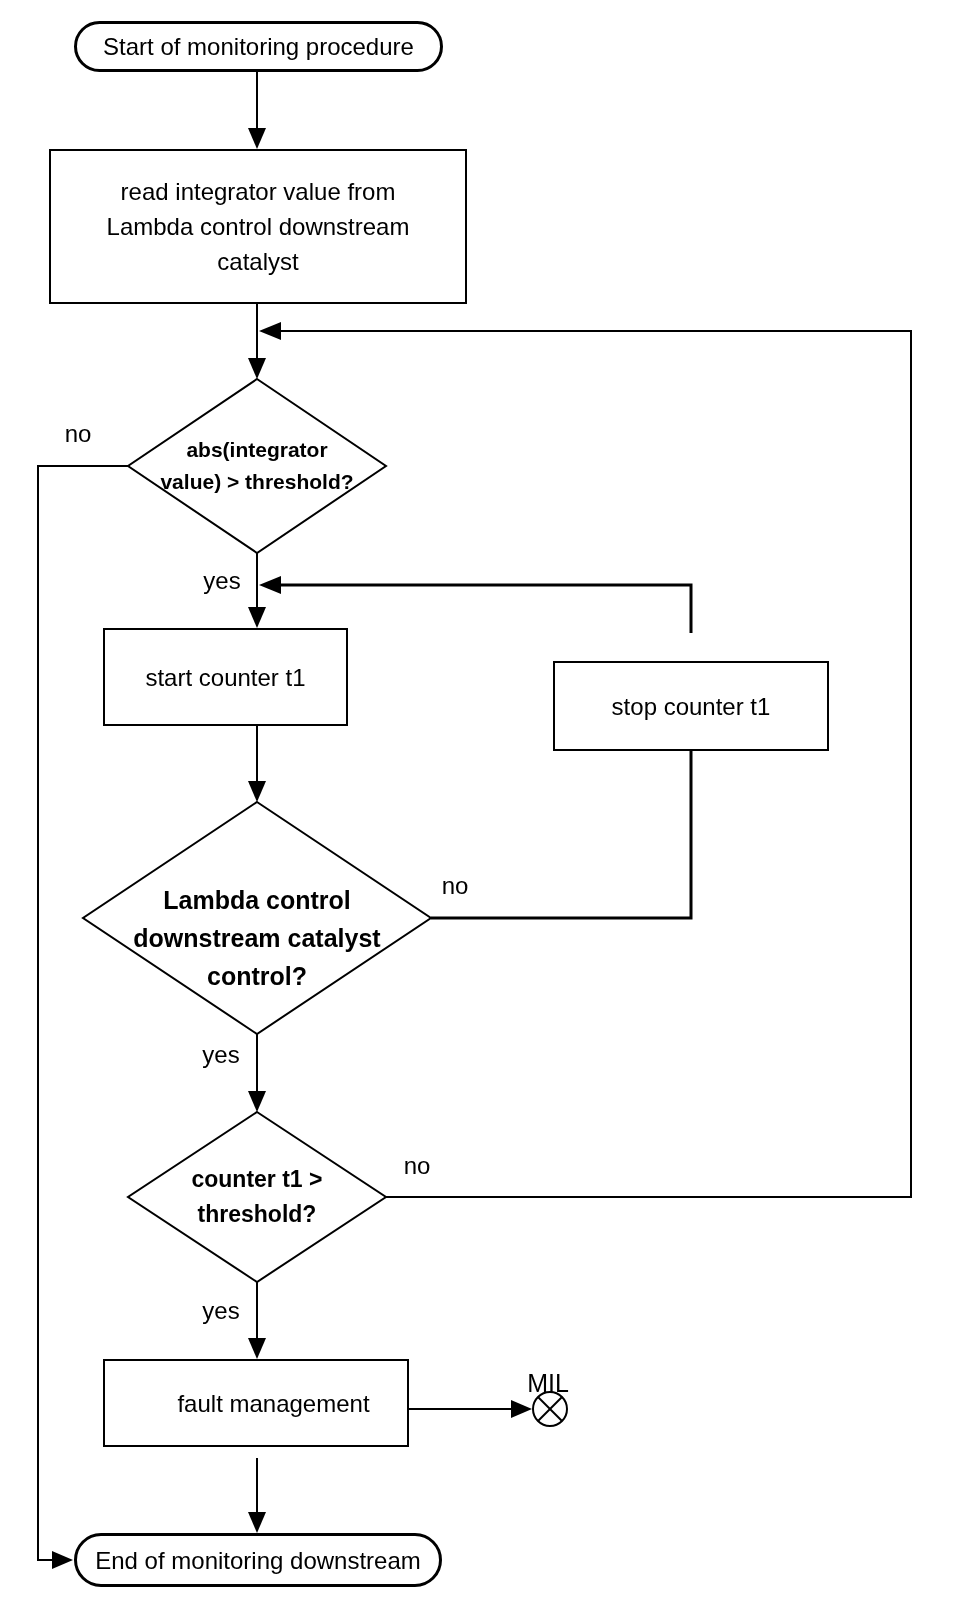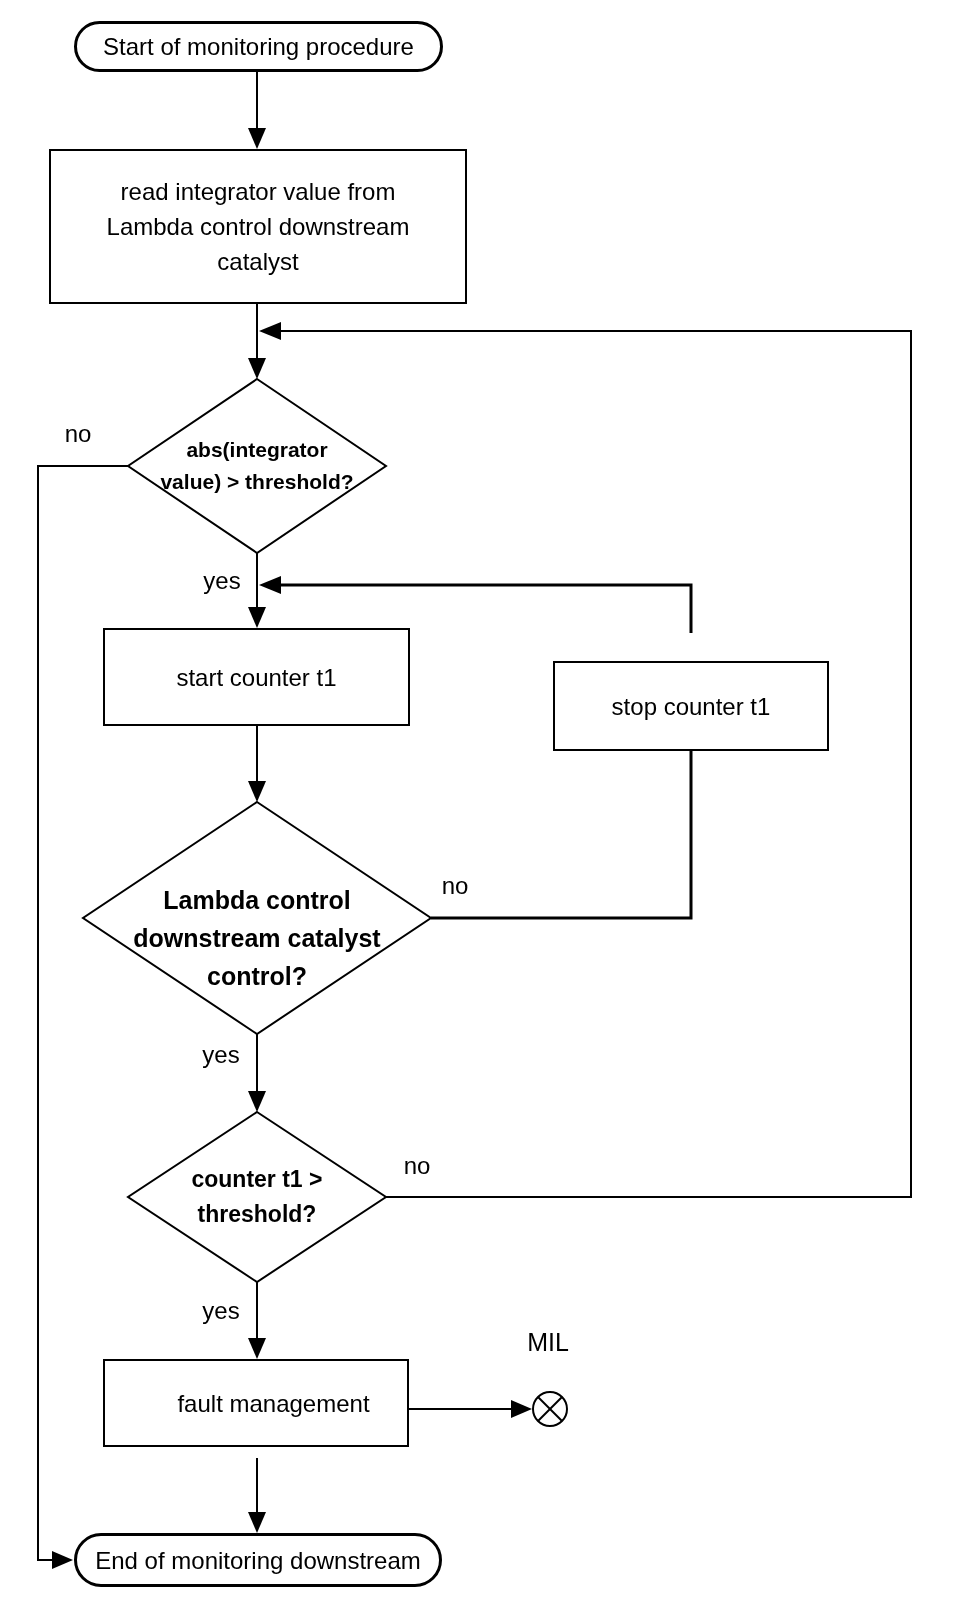--- a/index.html
+++ b/index.html
@@ -48,21 +48,21 @@
   .dtext.d1 { font-size: 21px; line-height: 32px; }
   .dtext.d2 { font-size: 25px; line-height: 38px; }
   .dtext.d3 { font-size: 23px; line-height: 35px; }
 
   .elabel {
     position: absolute;
     font-size: 24px;
     line-height: 28px;
     text-align: center;
   }
-  .mil-label { font-size: 25px; }
+  .mil-label { font-size: 25px; margin-top: 41px; }
 </style>
 </head>
 <body>
 
 <div class="canvas">
 
   <svg class="layer" width="960" height="1600" viewBox="0 0 960 1600">
 
     <g>
       <line class="flow" x1="257" y1="72" x2="257" y2="146"></line>
@@ -143,21 +143,21 @@
 
   <div class="node oval" style="left:74px; top:21px; width:369px; height:51px;">
     <span>Start of monitoring procedure</span>
   </div>
 
   <div class="dtext d1" style="left:128px; top:379px; width:258px; height:174px;">
     <div>abs(integrator</div>
     <div>value) &gt; threshold?</div>
   </div>
 
-  <div class="node" style="left:103px; top:628px; width:307px; height:98px;">
+  <div class="node" style="left:103px; top:628px; width:245px; height:98px;">
     <span>start counter t1</span>
   </div>
 
   <div class="node" style="left:553px; top:633px; width:276px; height:90px;margin-top:28px;">
     <span>stop counter t1</span>
   </div>
 
   <div class="dtext d2" style="left:83px; top:822px; width:348px; height:232px;">
     <div>Lambda control</div>
     <div>downstream catalyst</div>

